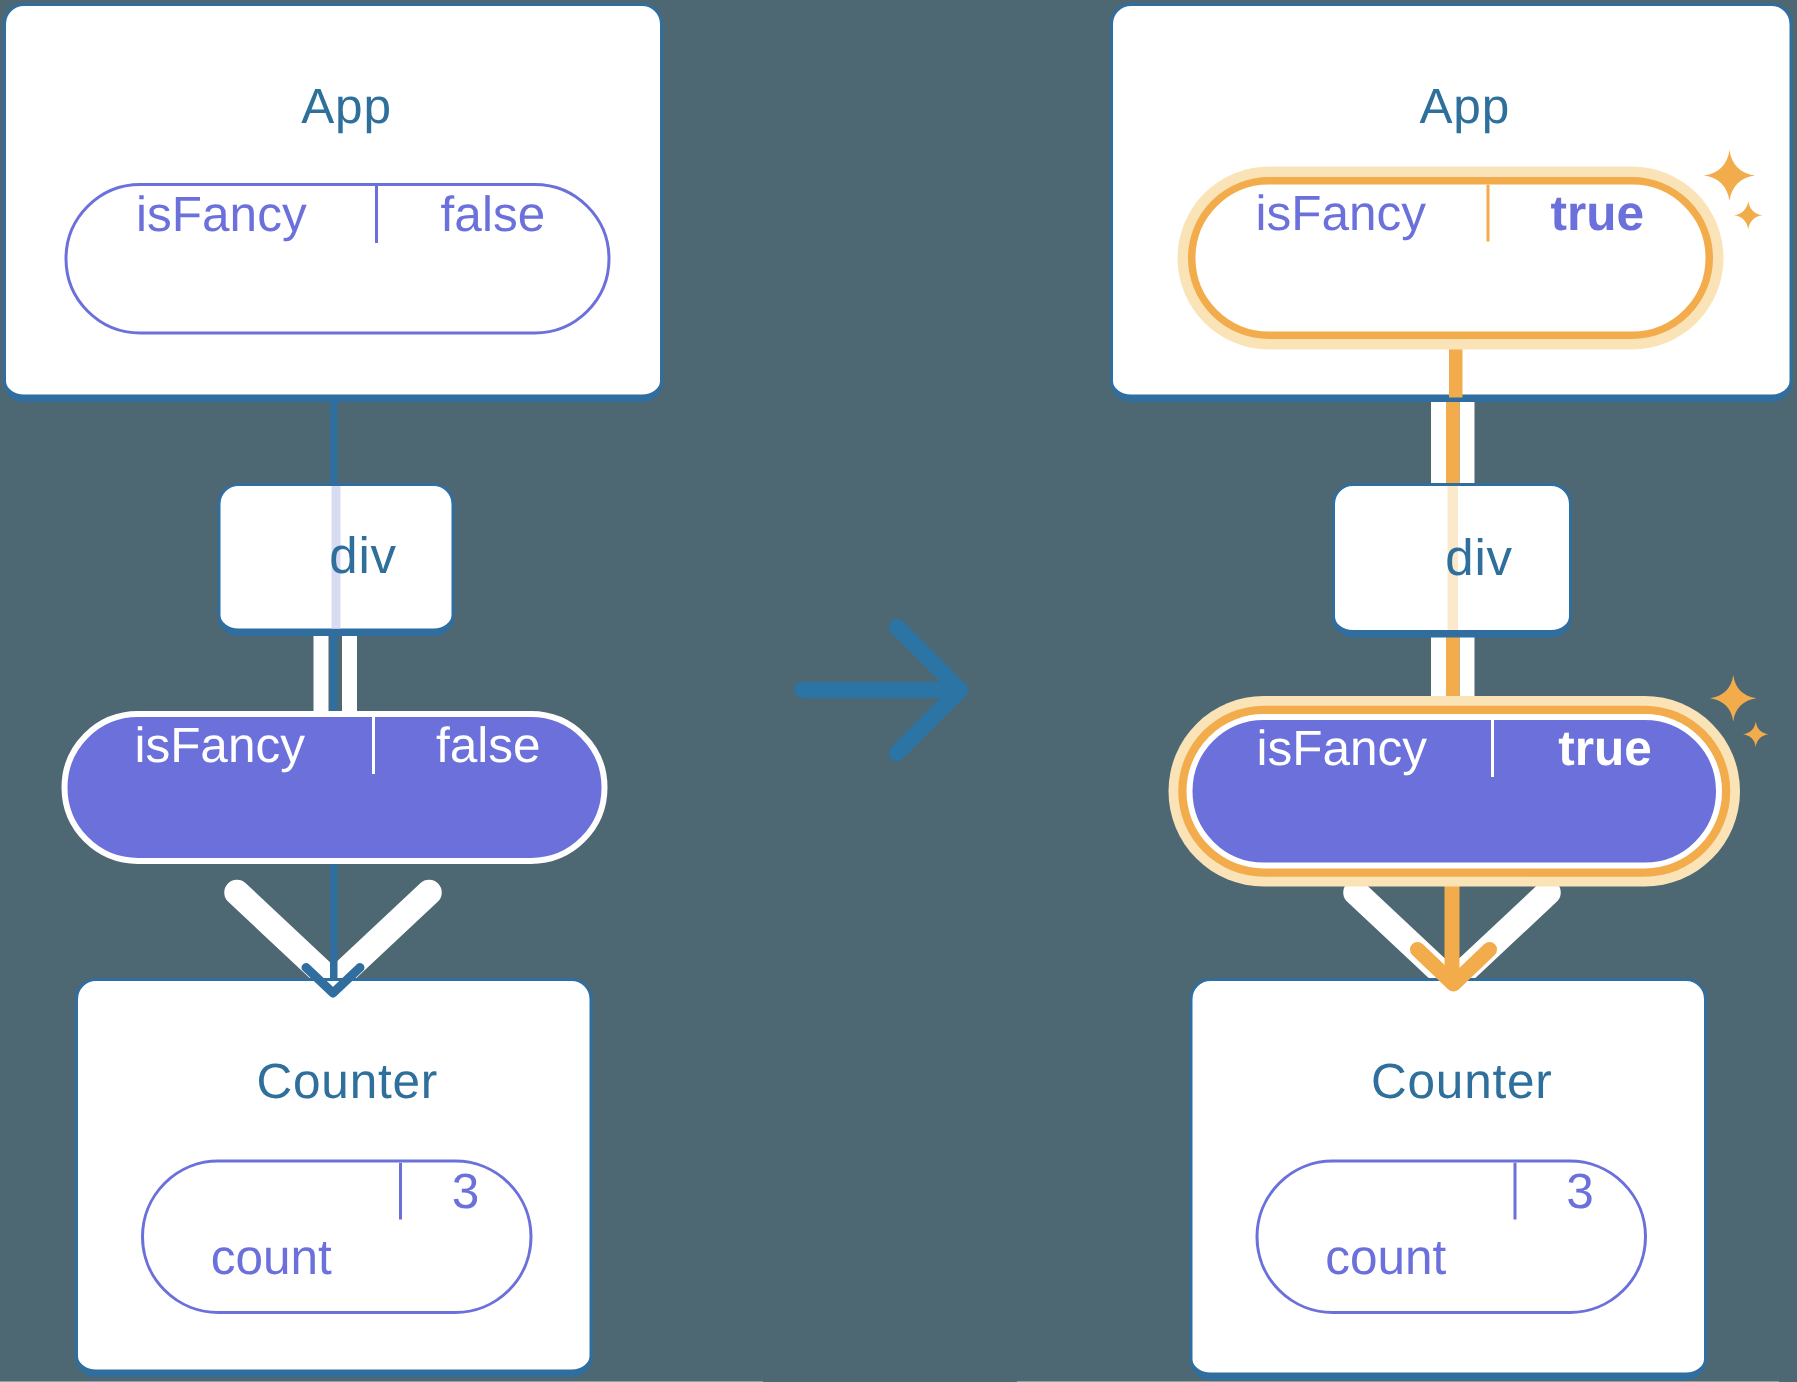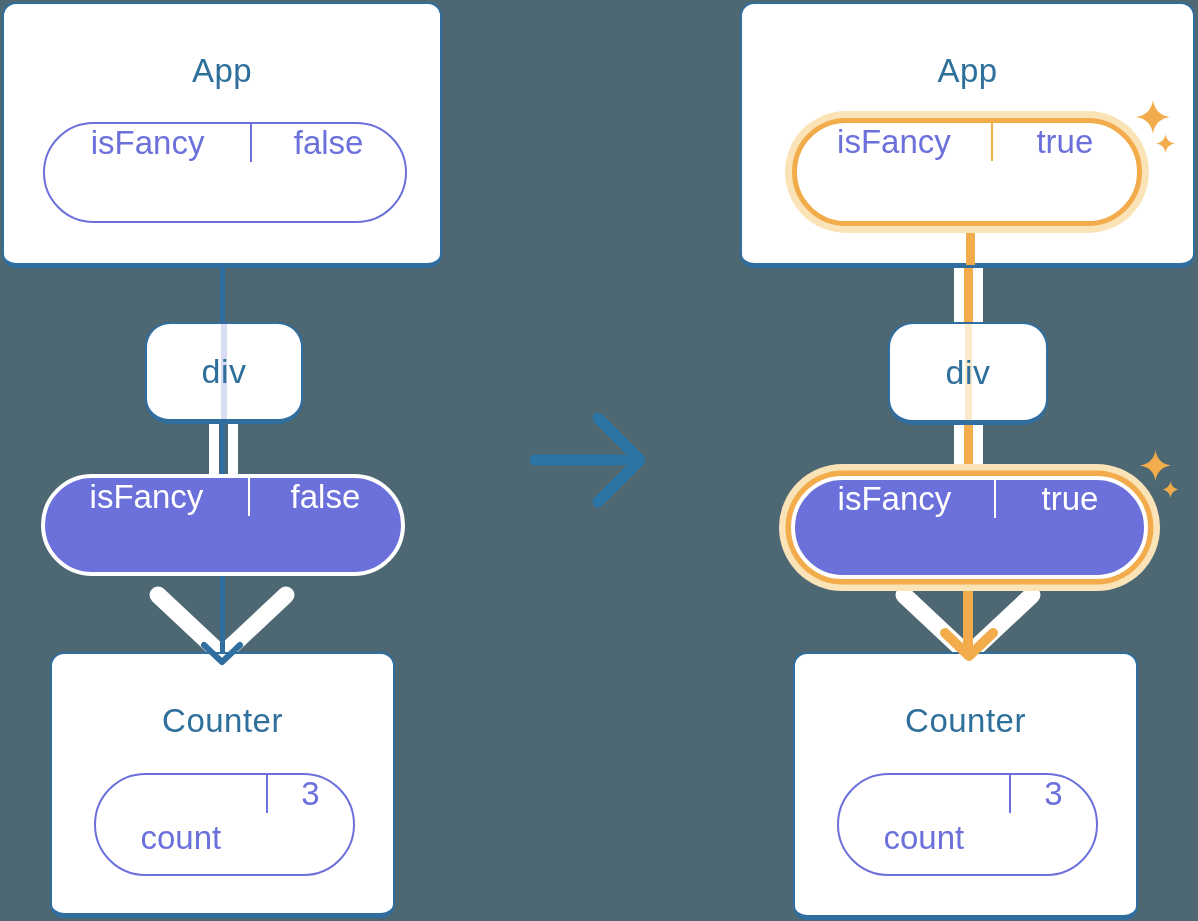--- a/index.html
+++ b/index.html
@@ -15,21 +15,21 @@
     position: absolute;
     background: #fff;
     border: 2.5px solid var(--card-border, #2F6E9E);
     border-bottom-width: 5px;
     border-radius: 14px;
     box-sizing: border-box;
     z-index: 3;
   }
   .node-title {
     position: absolute;
-    left: 0; right: 0;
+    left: 18px; right: 0;
     text-align: center;
     color: var(--title-text, #2E6F9B);
     font-size: 33px;
     font-weight: 500;
     letter-spacing: 0.5px;
   }
   .pill {
     position: absolute;
     display: flex;
     align-items: flex-start;
@@ -55,21 +55,21 @@
   .solid-pill { background: var(--purple, #6B70DB); border: 4px solid #fff; }
   .solid-pill .cell { color: #fff; }
   .solid-pill .cell + .cell { border-left: 2.5px solid #fff; }
 
   .orange-pill { background: #fff; border: 5px solid var(--orange, #F3AC4B);
     box-shadow: 0 0 0 7px var(--orange-halo, #FBE3B8); }
   .orange-pill .cell { color: var(--purple, #6B70DB); }
   .orange-pill .cell + .cell { border-left: 2px solid var(--orange, #F3AC4B); }
 
   .ringed { box-shadow: 0 0 0 5.5px var(--orange, #F3AC4B), 0 0 0 12px var(--orange-halo, #FBE3B8); }
-  .bold { font-weight: 400; }
+  .bold { font-weight: 700; }
 
   .edge { position: absolute; z-index: 2; }
   .edge.teal { background: var(--tree-line, #2F6E9E); }
   .edge.orange { background: var(--orange, #F3AC4B); }
   .white-flank {
     position: absolute;
     z-index: 1;
     box-sizing: border-box;
     border-left: 10px solid #fff;
     border-right: 10px solid #fff;
@@ -78,21 +78,21 @@
   .overlay-svg { position: absolute; z-index: 1; }
   .top-svg { position: absolute; z-index: 6; }
   .through-line {
     position: absolute;
     top: 0; bottom: 0;
     left: calc(50% - 3px);
     width: 6px;
   }
   .through-line.lavender { background: var(--faint-purple, #D8DCF2); }
   .through-line.peach { background: var(--faint-orange, #FBE9CC); width: 7px; }
-  .div-card { display: flex; align-items: center; justify-content: center; border-radius: 25px; }
+  .div-card { display: flex; align-items: center; justify-content: center; }
   .div-card .node-title { position: relative; z-index: 1; font-size: 34px; }
 
   .in-card-seg { position: absolute; background: var(--orange, #F3AC4B); }
 </style>
 </head>
 <body>
 
 <div class="stage">
 
   <div class="edge teal" style="left:219.5px; top:266px; width:5px; height:58px;"></div>

